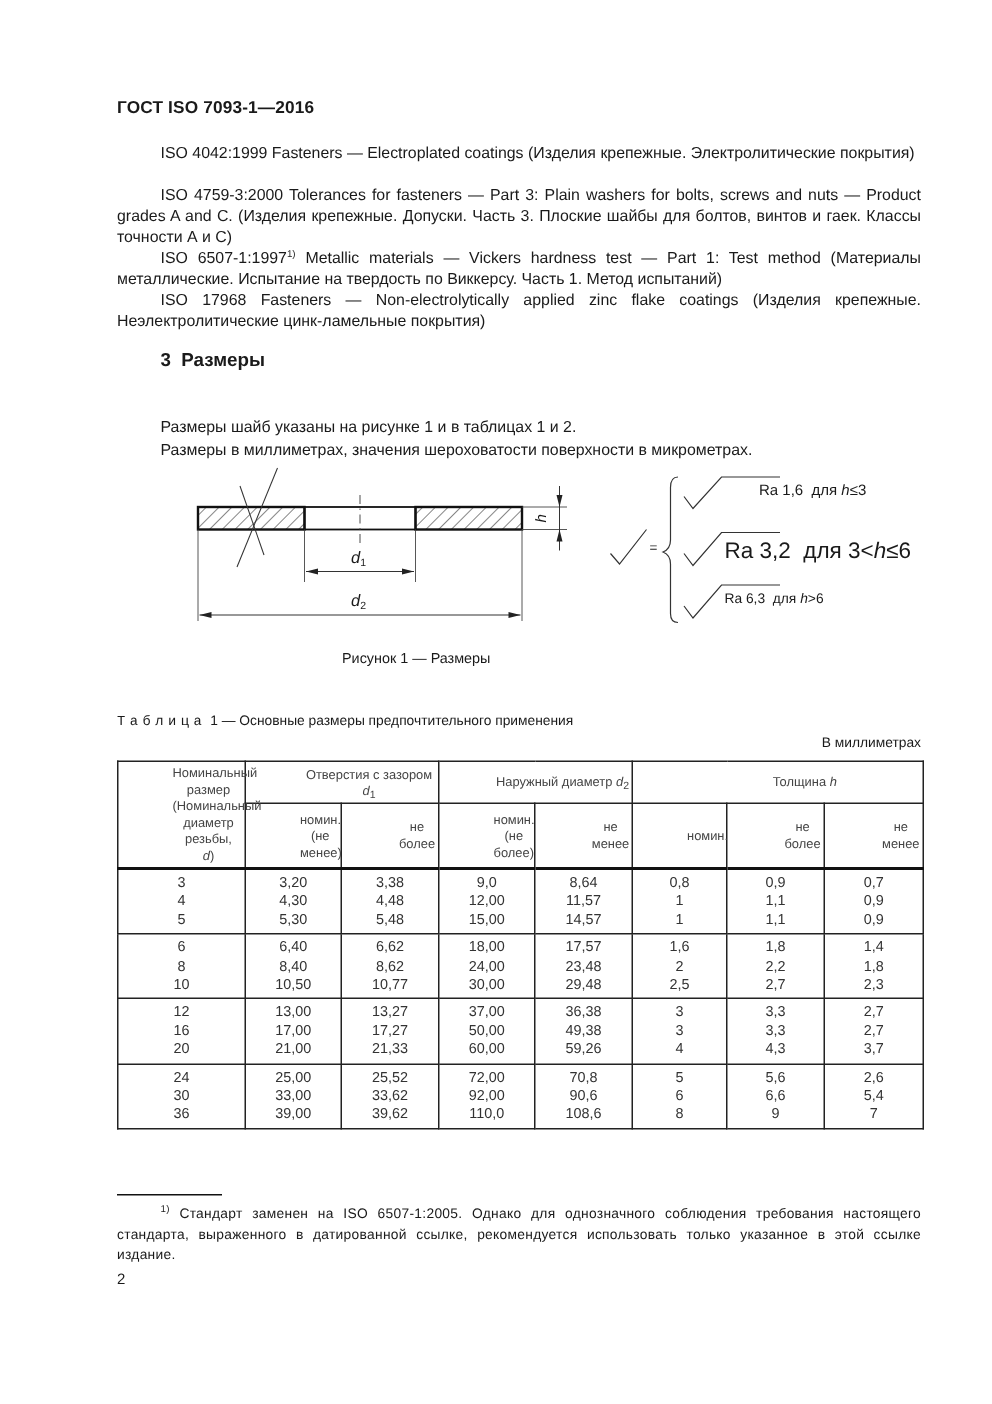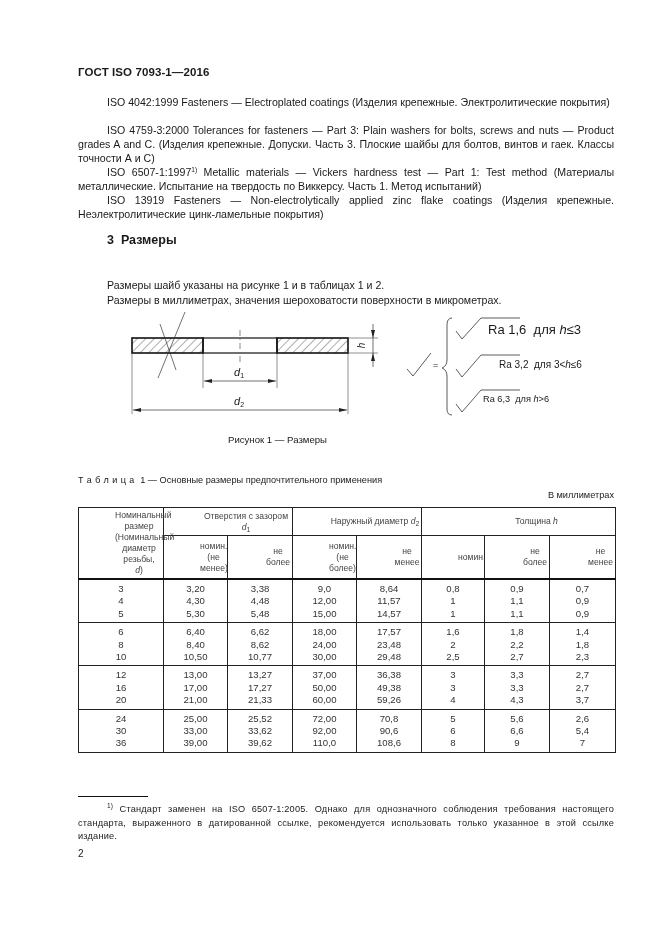--- a/index.html
+++ b/index.html
@@ -33,21 +33,21 @@
   i { font-style: italic; }
 </style>
 </head>
 <body>
 
 <div class="abs header-title">ГОСТ ISO 7093-1—2016</div>
 
 <div class="para" style="top:95px;"><span class="ind"></span><span>ISO 4042:1999</span><span> Fasteners — Electroplated coatings (Изделия крепежные. Электролитические покрытия)</span></div>
 <div class="para" style="top:123px;"><span class="ind"></span><span>ISO 4759-3:2000</span><span> Tolerances for fasteners — Part 3: Plain washers for bolts, screws and nuts — Product grades A and C. (Изделия крепежные. Допуски. Часть 3. Плоские шайбы для болтов, винтов и гаек. Классы точности А и С)</span></div>
 <div class="para" style="top:165px;"><span class="ind"></span><span>ISO 6507-1:1997</span><sup>1)</sup><span> Metallic materials — Vickers hardness test — Part 1: Test method (Материалы металлические. Испытание на твердость по Виккерсу. Часть 1. Метод испытаний)</span></div>
-<div class="para" style="top:193px;"><span class="ind"></span><span>ISO 13919</span><span> Fasteners — Non-electrolytically applied zinc flake coatings (Изделия крепежные. Неэлектролитические цинк-ламельные покрытия)</span></div>
+<div class="para" style="top:193px;"><span class="ind"></span><span>ISO 17968</span><span> Fasteners — Non-electrolytically applied zinc flake coatings (Изделия крепежные. Неэлектролитические цинк-ламельные покрытия)</span></div>
 
 <div class="abs section-title"><span>3</span>&nbsp;&nbsp;<span>Размеры</span></div>
 <div class="abs body-line" style="top:260px;">Размеры шайб указаны на рисунке 1 и в таблицах 1 и 2.</div>
 <div class="abs body-line" style="top:275px;">Размеры в миллиметрах, значения шероховатости поверхности в микрометрах.</div>
 
 <svg class="abs" style="left:0;top:0;" width="661" height="936">
   <defs>
     <pattern id="hatch" patternUnits="userSpaceOnUse" width="6" height="6" patternTransform="rotate(45)">
       <line x1="0" y1="0" x2="0" y2="6" stroke="#333" stroke-width="0.8"></line>
     </pattern>
@@ -100,22 +100,22 @@
     <polyline points="456,369 462,377 481,355 520,355"></polyline>
     <polyline points="456,404 462,412 481,390 520,390"></polyline>
   </g>
 </svg>
 
 <div class="abs" style="left:234px;top:366px;font-size:11px;font-style:italic;"><span>d</span><sub style="font-style:normal;">1</sub></div>
 <div class="abs" style="left:234px;top:395px;font-size:11px;font-style:italic;"><span>d</span><sub style="font-style:normal;">2</sub></div>
 <div class="abs" style="left:359px;top:340px;font-size:10px;font-style:italic;transform:rotate(-90deg);transform-origin:center;">h</div>
 <div class="abs" style="left:433px;top:360px;font-size:9px;">=</div>
 
-<div class="abs" style="left:465px;top:322px;font-size:13px;white-space:nowrap;padding-left:23px;"><span>Ra 1,6</span>&nbsp;&nbsp;<span>для </span><i>h</i><span>≤3</span></div>
-<div class="abs" style="left:499px;top:359px;font-size:10px;white-space:nowrap;"><span>Ra 3,2</span>&nbsp;&nbsp;<span>для 3&lt;</span><i>h</i><span>≤6</span></div>
+<div class="abs" style="left:483px;top:322px;font-size:10px;white-space:nowrap;padding-left:23px;"><span>Ra 1,6</span>&nbsp;&nbsp;<span>для </span><i>h</i><span>≤3</span></div>
+<div class="abs" style="left:483px;top:359px;font-size:15px;white-space:nowrap;"><span>Ra 3,2</span>&nbsp;&nbsp;<span>для 3&lt;</span><i>h</i><span>≤6</span></div>
 <div class="abs" style="left:483px;top:394px;font-size:9.2px;white-space:nowrap;"><span>Ra 6,3</span>&nbsp;&nbsp;<span>для </span><i>h</i><span>&gt;6</span></div>
 
 <div class="abs fig-caption">Рисунок 1 — Размеры</div>
 
 <div class="abs table-caption"><span class="spaced">Таблица</span><span> 1 — </span><span>Основные размеры предпочтительного применения</span></div>
 <div class="abs units">В миллиметрах</div>
 
 <table class="data">
   <colgroup>
     <col style="width:85px">

